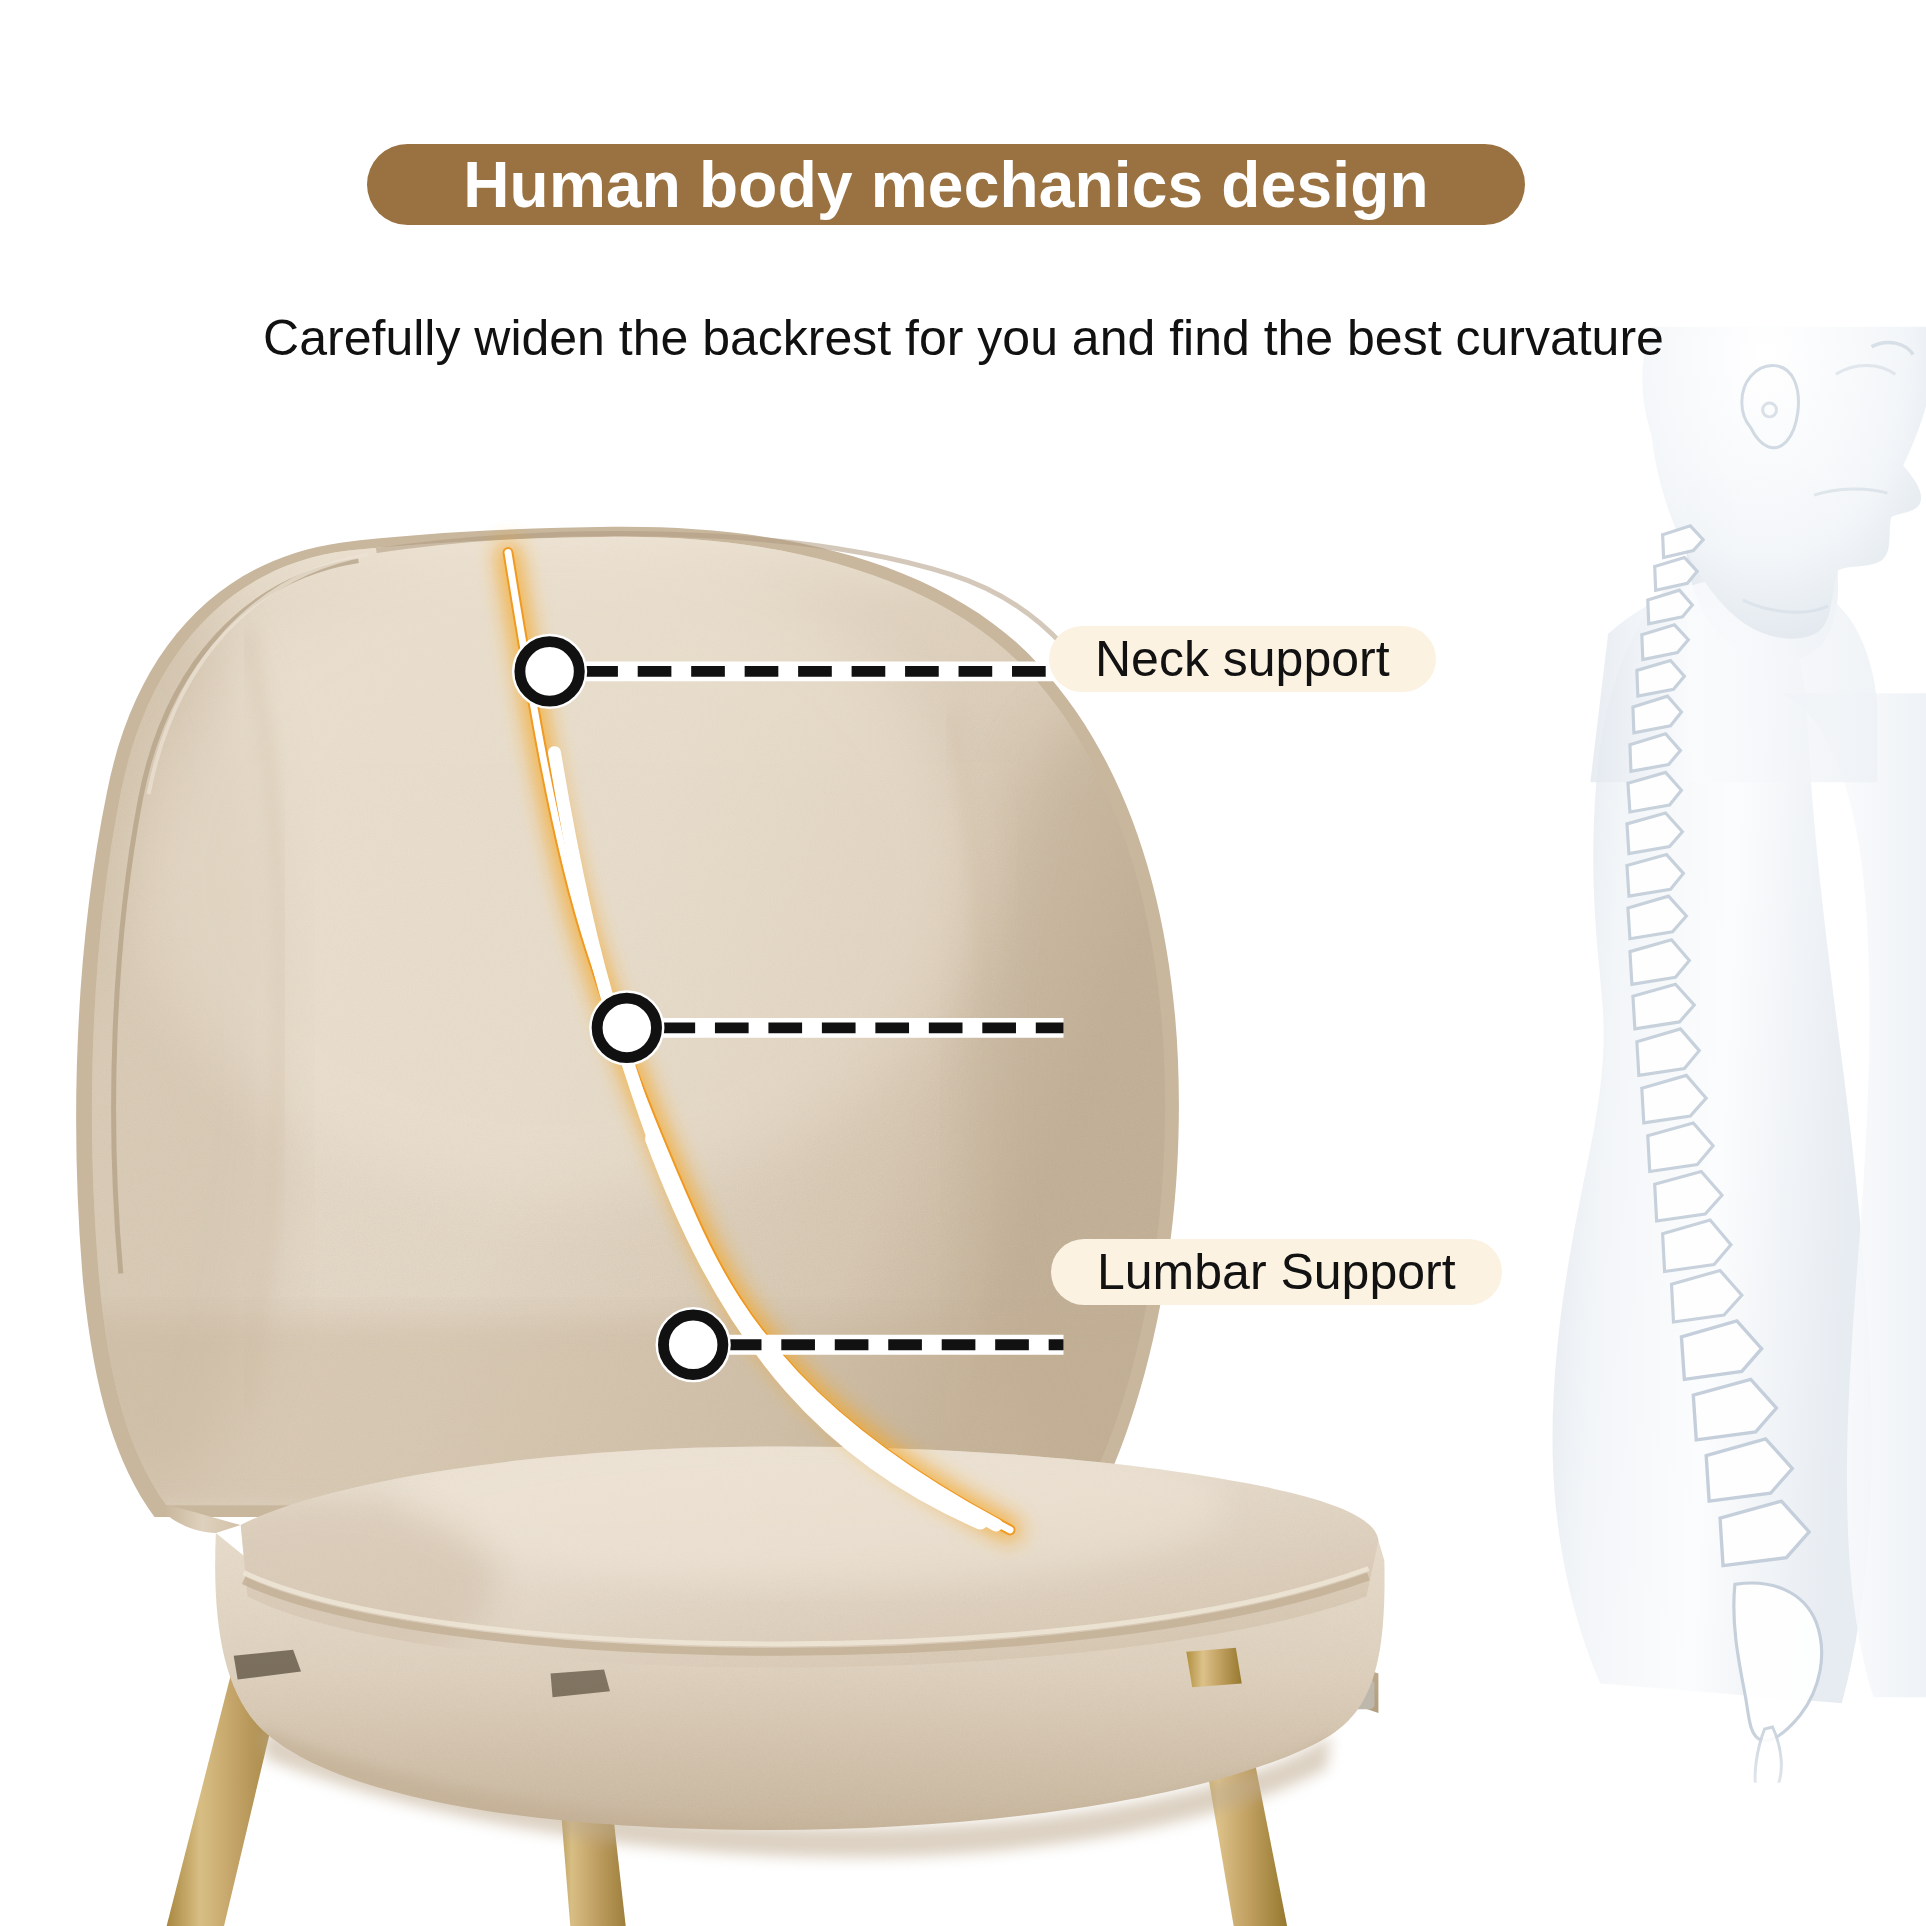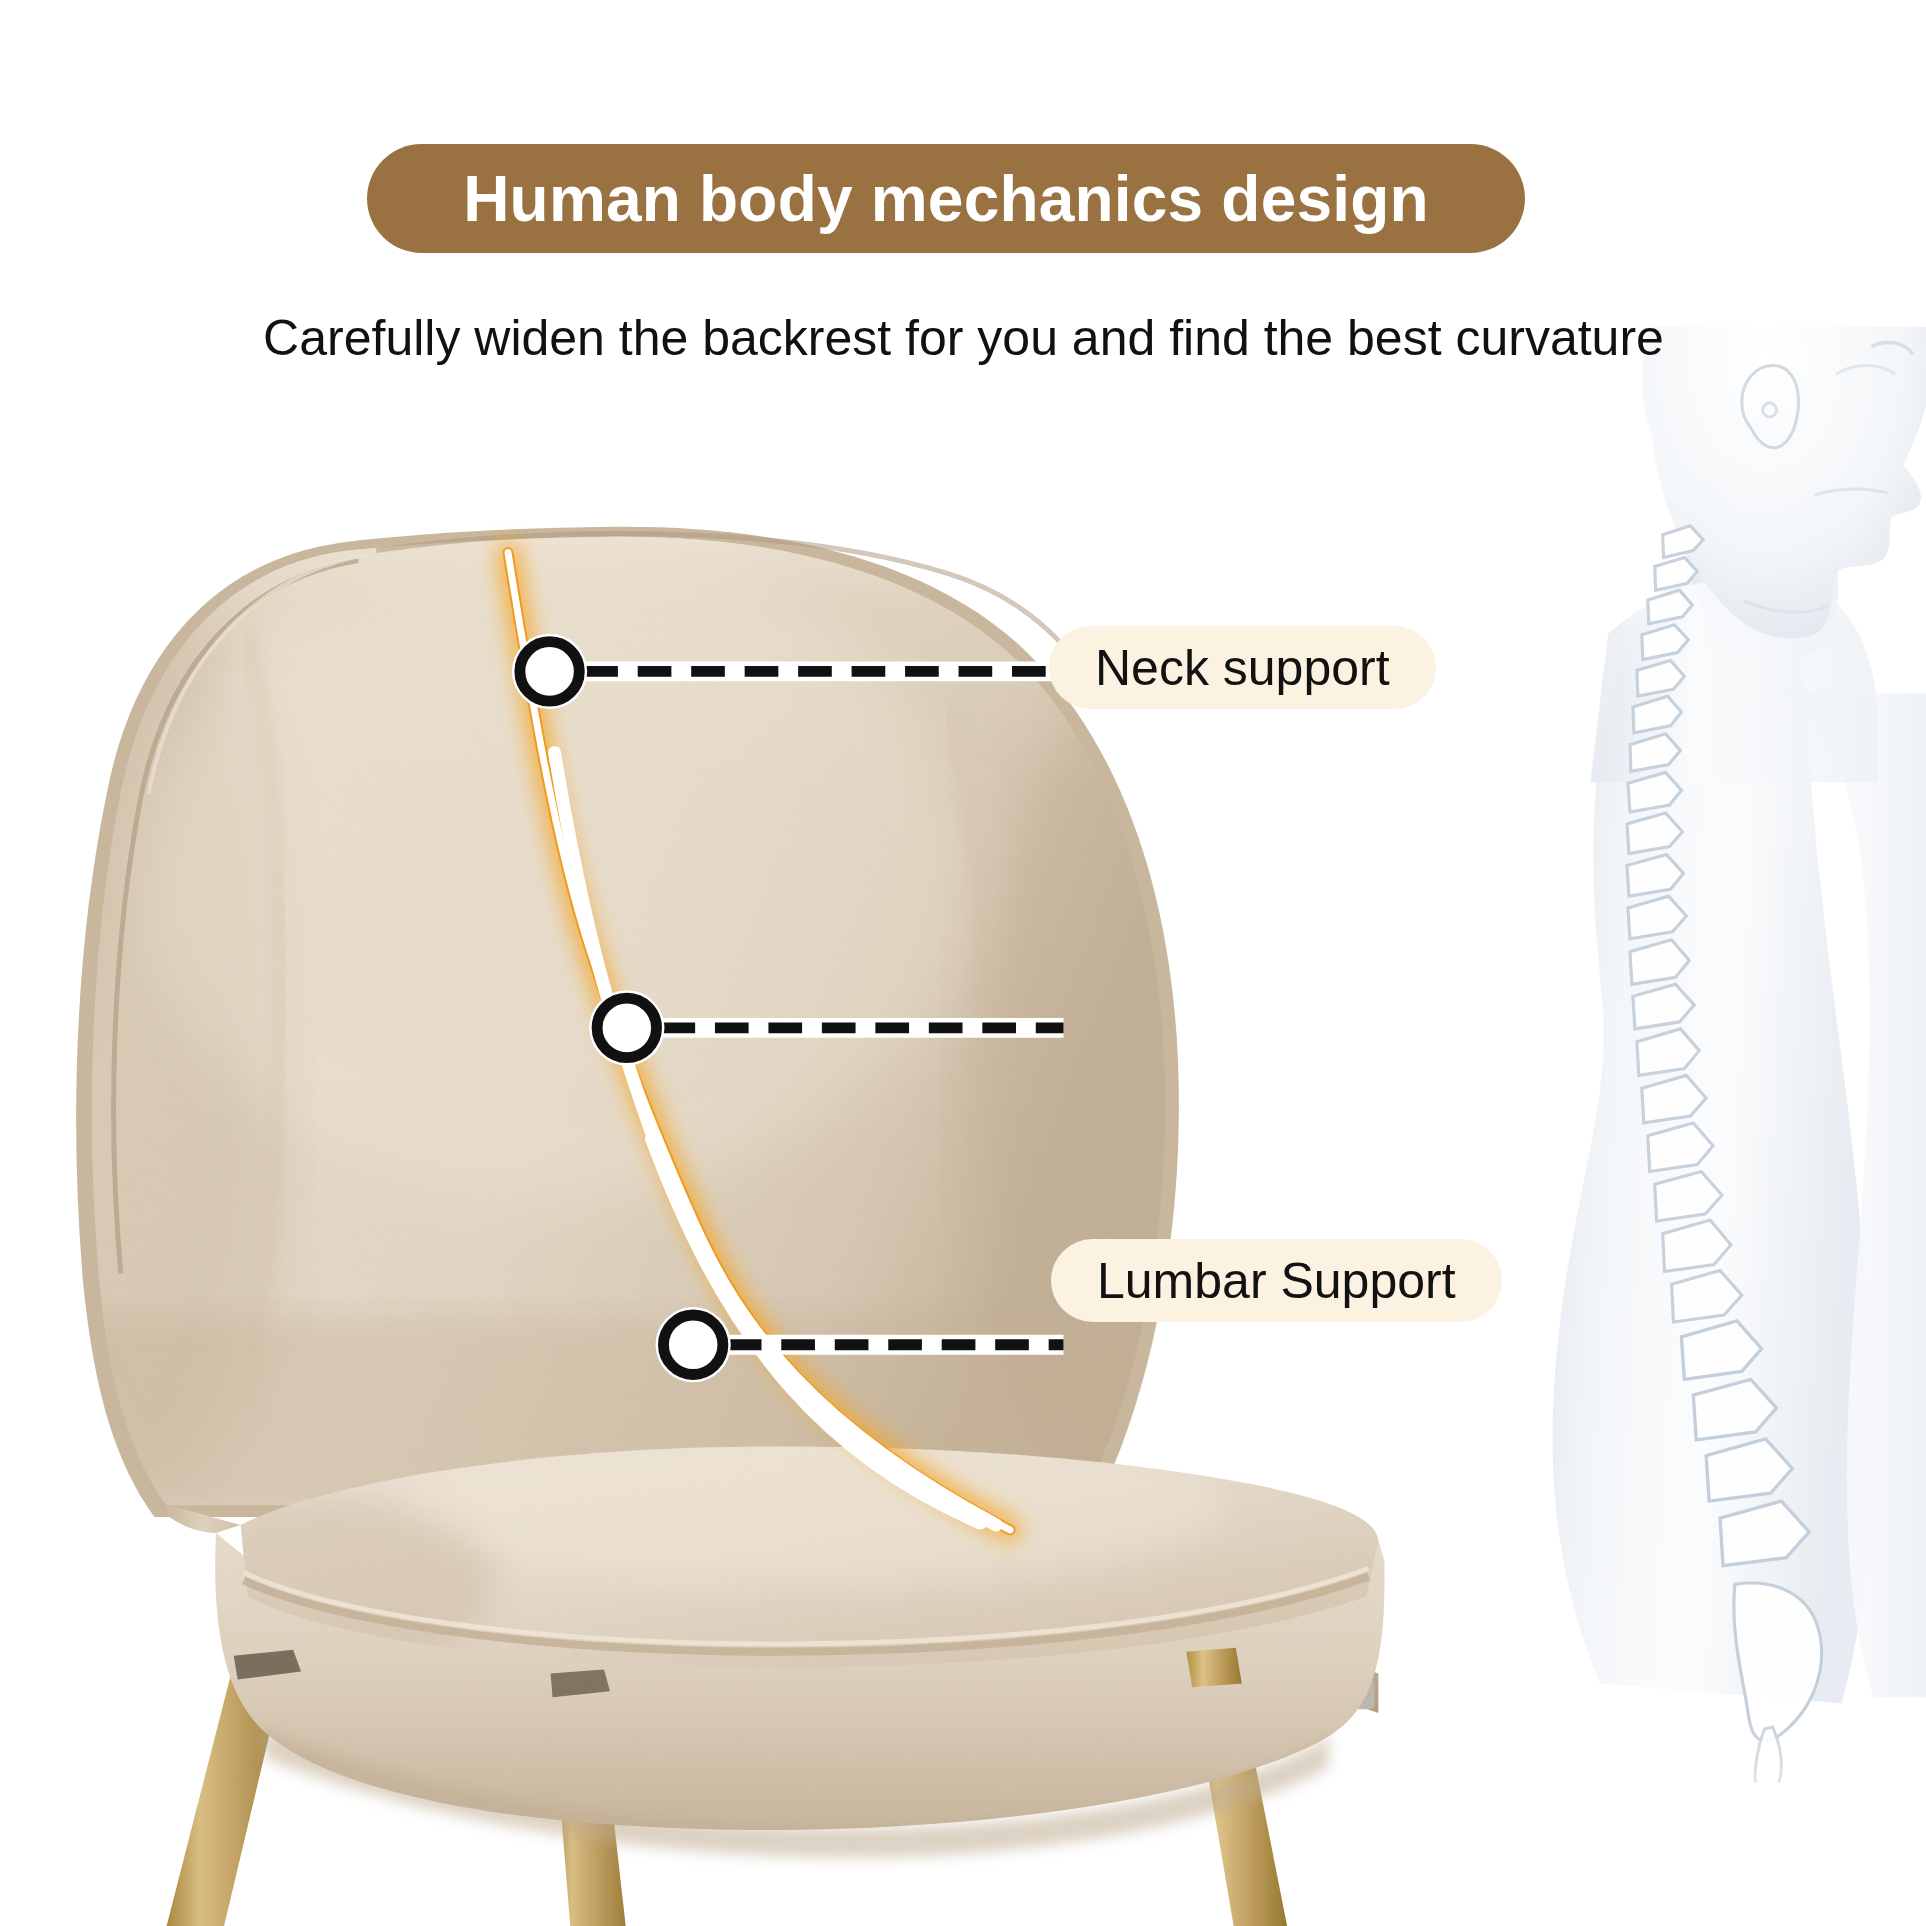--- a/index.html
+++ b/index.html
@@ -9,21 +9,21 @@
     font-family:"Liberation Sans","DejaVu Sans",sans-serif;
     overflow:hidden;
     position:relative;
   }
   .stage{position:absolute;inset:0;width:1927px;height:1927px;overflow:hidden;}
 
   
   .title-badge{
     position:absolute;
     left:367px;top:144px;
-    width:1158px;height:109px;
+    width:1158px;height:81px;
     background:#9A7241;
     border-radius:55px;
     display:flex;align-items:center;justify-content:center;
   }
   .title-badge span{
     color:#ffffff;
     font-size:64px;
     font-weight:bold;
     letter-spacing:0.2px;
     line-height:1;
@@ -43,21 +43,21 @@
   .art{position:absolute;left:0;top:0;width:1927px;height:1927px;}
 
   
   .pill{
     position:absolute;
     background:#FBF2E2;
     border-radius:59px;
     display:flex;align-items:center;
     padding:12px 46px;
     box-sizing:border-box;
-    height:83px;
+    height:66px;
   }
   .pill span{
     color:#121212;
     font-size:50px;
     font-weight:400;
     white-space:nowrap;
     line-height:1;
   }
   #pill-neck{left:1049px;top:626px;}
   #pill-back{left:1051px;top:982px;}

